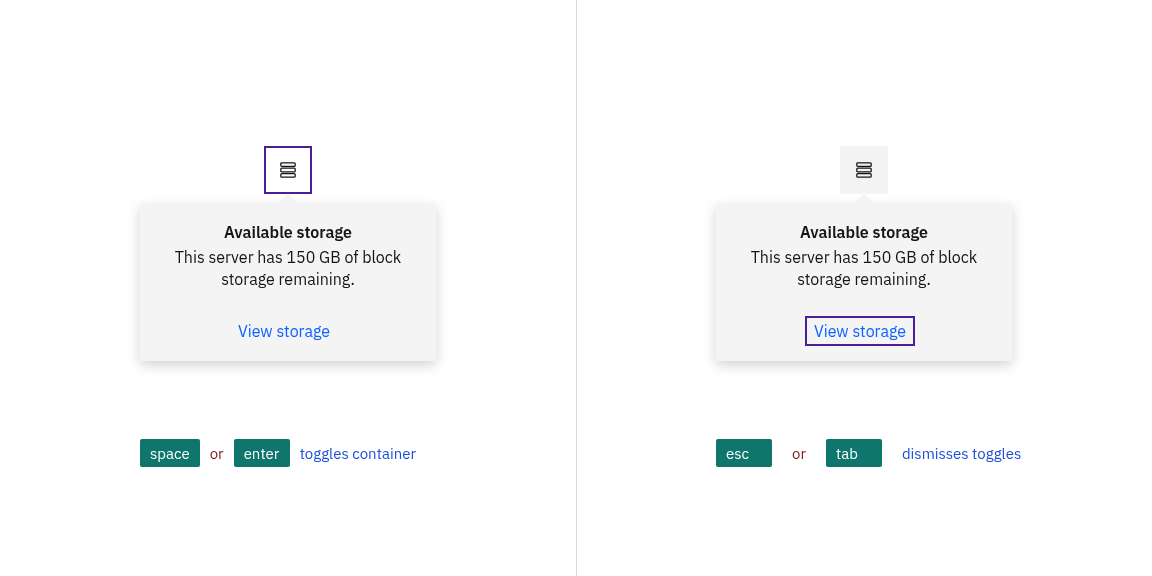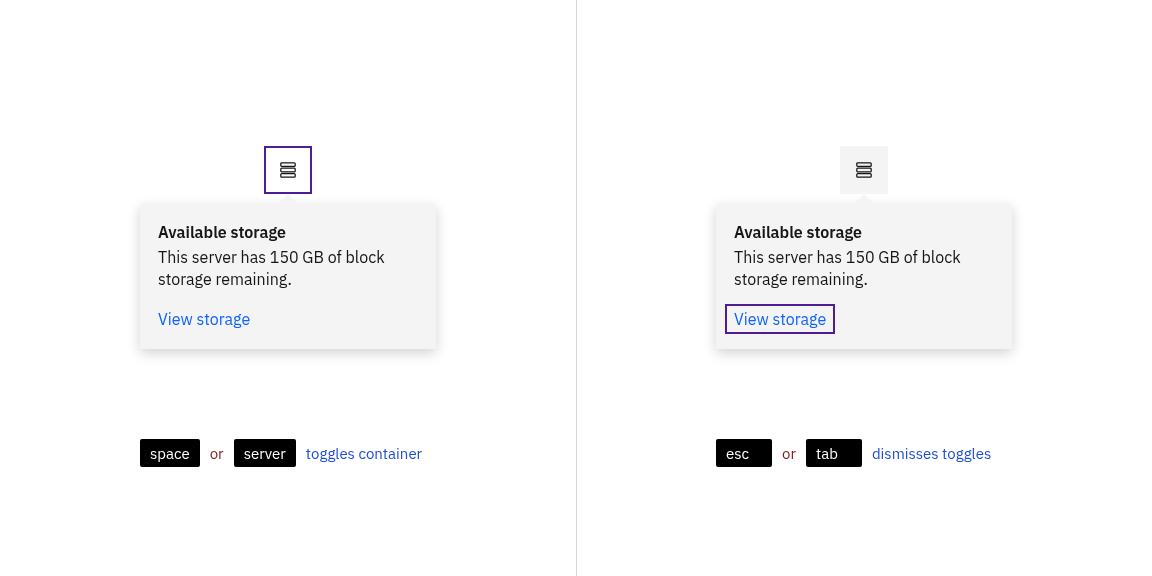--- a/index.html
+++ b/index.html
@@ -17,20 +17,21 @@
     left: 575.5px;
     top: 0;
     width: 1px;
     height: 576px;
     background: #d9d9d9;
   }
   .panel {
     position: absolute;
     width: 576px;
     height: 448px;
+    text-align: center;
   }
   .panel.left  { left: 0; }
   .panel.right { left: 576px; }
 
   
   .trigger {
     position: absolute;
     width: 48px;
     height: 48px;
     background: #f4f4f4;
@@ -70,21 +71,21 @@
   }
   .popover p {
     margin: 0;
     font-size: 16px;
     line-height: 1.4;
     color: #161616;
     font-weight: 400;
   }
   .popover .link {
     display: inline-block;
-    margin-top: 14px;
+    margin-top: 26px;
     color: #0f62fe;
     font-size: 16px;
     text-decoration: none;
     padding: 4px 8px;
     margin-left: -8px;
     cursor: pointer;
   }
   .popover .link.focused {
     outline: 1px solid #4c1d95;
     outline-offset: 0;
@@ -99,21 +100,21 @@
     align-items: center;
     gap: 10px;
     font-size: 15px;
   }
   .hint .key {
     display: inline-flex;
     align-items: center;
     height: 28px;
     min-width: 56px;
     padding: 0 10px;
-    background: #000000;
+    background: #0f766e;
     color: #fff;
     font-size: 15px;
     border-radius: 2px;
   }
   .hint .or { color: #7f1d1d; }
   .hint .desc { color: #1d4ed8; }
 </style>
 </head>
 <body>
 
@@ -134,21 +135,21 @@
   <div class="popover" style="left:140px; top:204px;">
     <div class="caret"></div>
     <h4>Available storage</h4>
     <p>This server has 150 GB of block storage remaining.</p>
     <a class="link">View storage</a>
   </div>
 
   <div class="hint" style="left:140px; top:439px;">
     <span class="key">space</span>
     <span class="or">or</span>
-    <span class="key">server</span>
+    <span class="key">enter</span>
     <span class="desc">toggles container</span>
   </div>
 
 </div>
 
 <div class="panel right">
 
   <div class="trigger" style="left:264px; top:146px;">
     <span>
       <svg width="18" height="18" viewBox="0 0 20 20" fill="none" stroke="#161616" stroke-width="1.4">
@@ -159,20 +160,20 @@
     </span>
   </div>
 
   <div class="popover" style="left:140px; top:204px;">
     <div class="caret"></div>
     <h4>Available storage</h4>
     <p>This server has 150 GB of block storage remaining.</p>
     <a class="link focused">View storage</a>
   </div>
 
-  <div class="hint" style="left:140px; top:439px;">
+  <div class="hint" style="left:140px; top:439px;gap:20px;">
     <span class="key">esc</span>
     <span class="or">or</span>
     <span class="key">tab</span>
     <span class="desc">dismisses toggles</span>
   </div>
 
 </div>
 
 </body></html>

